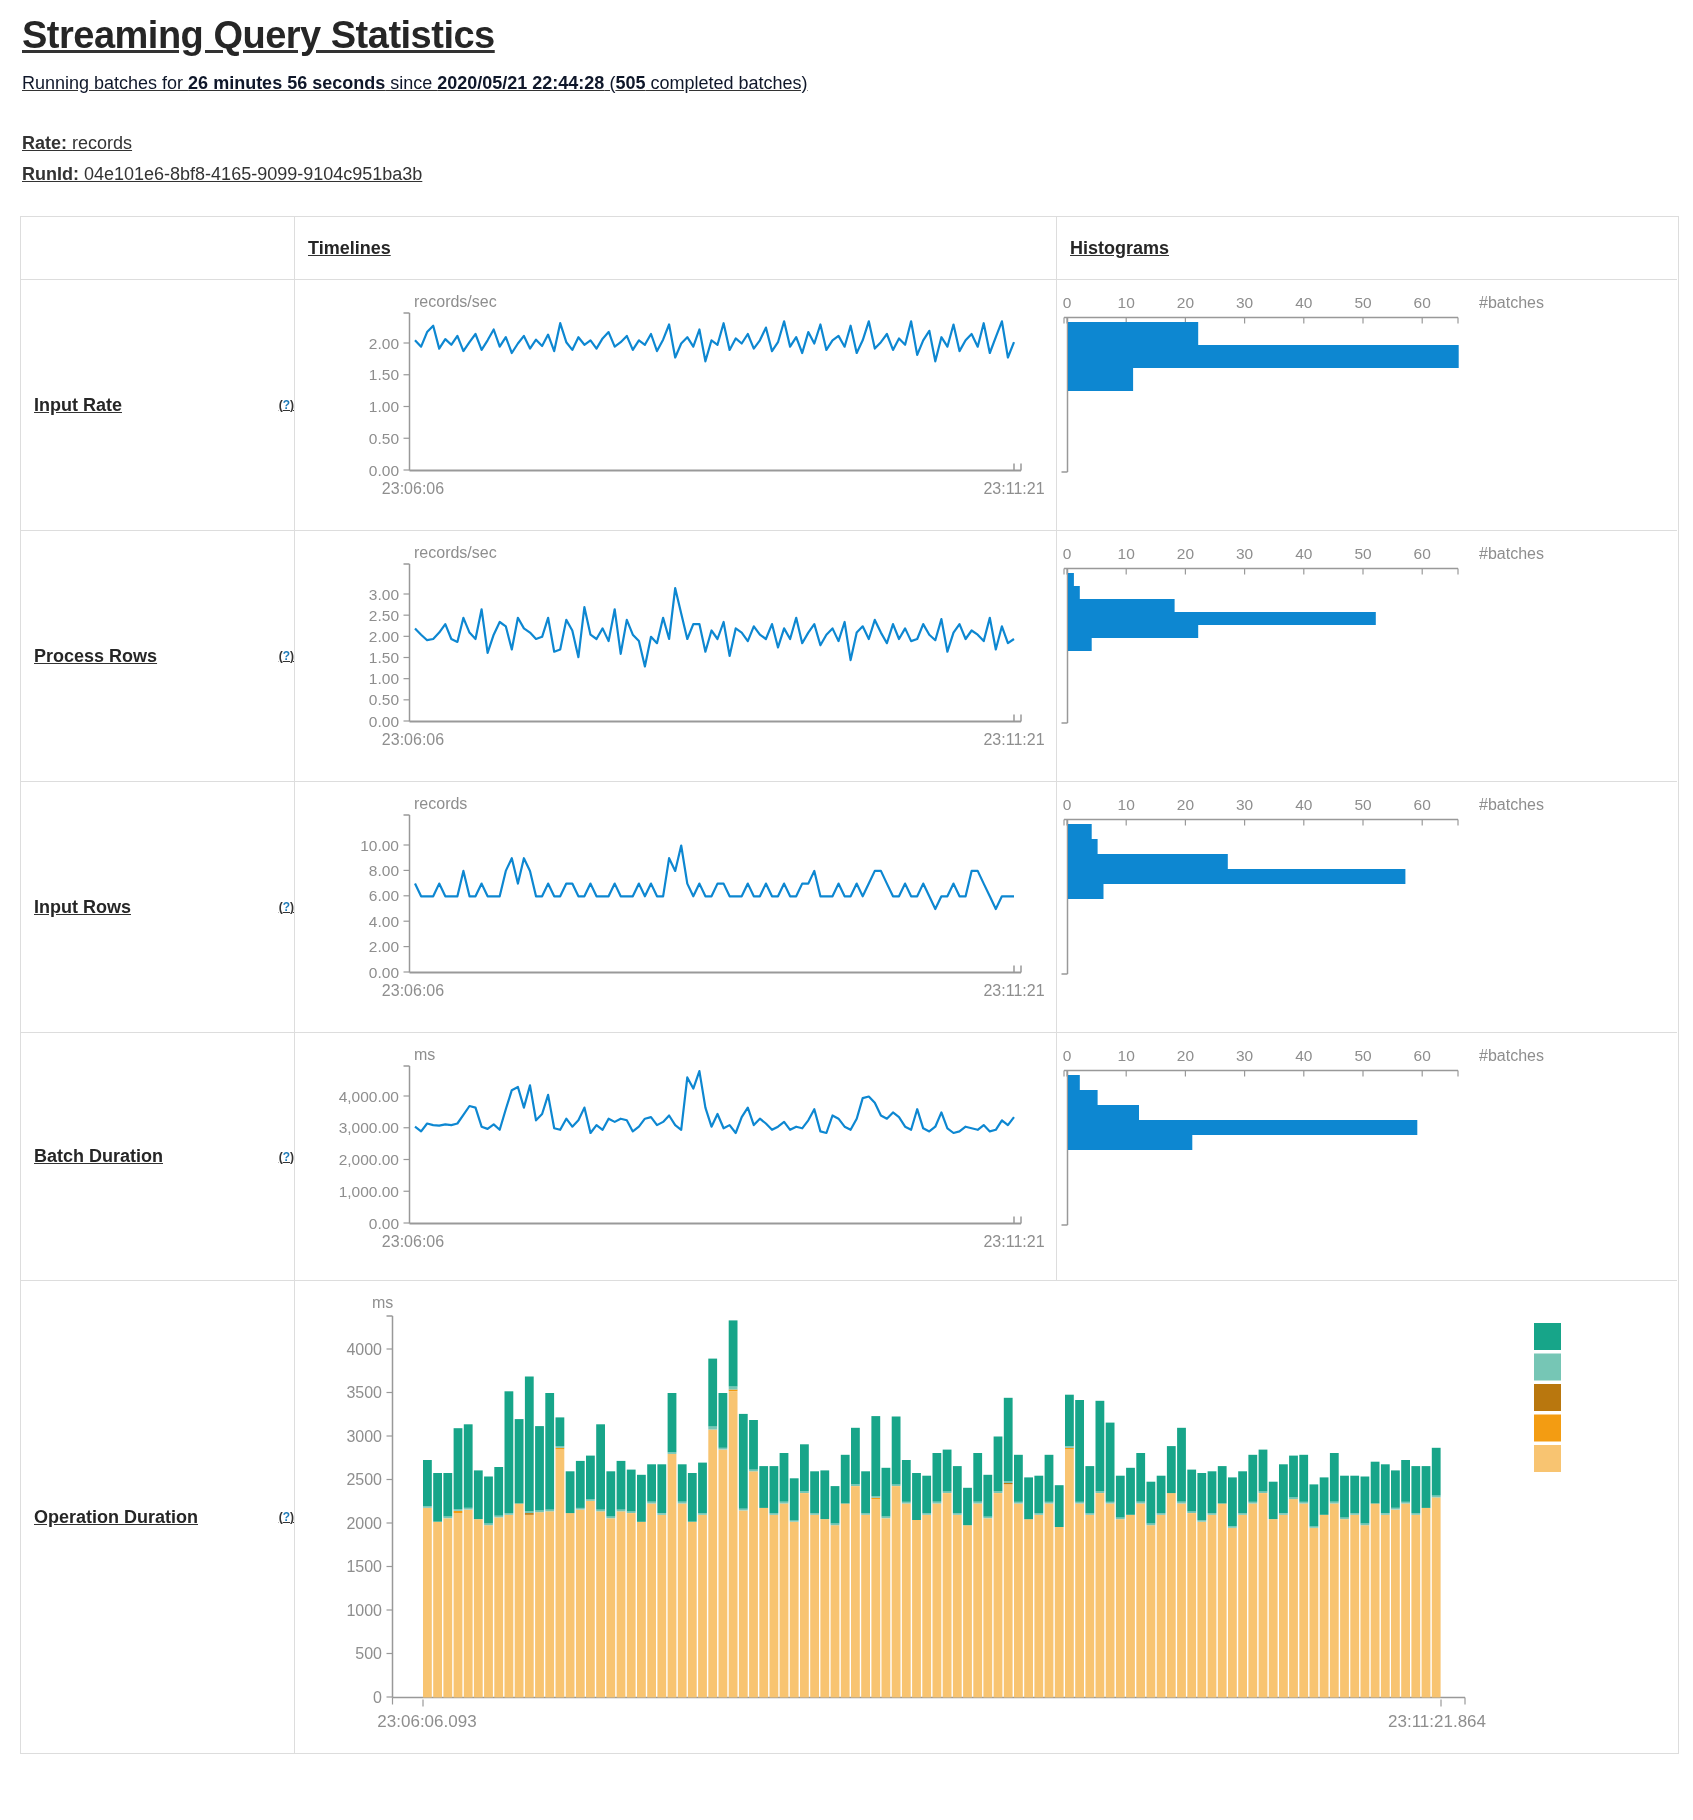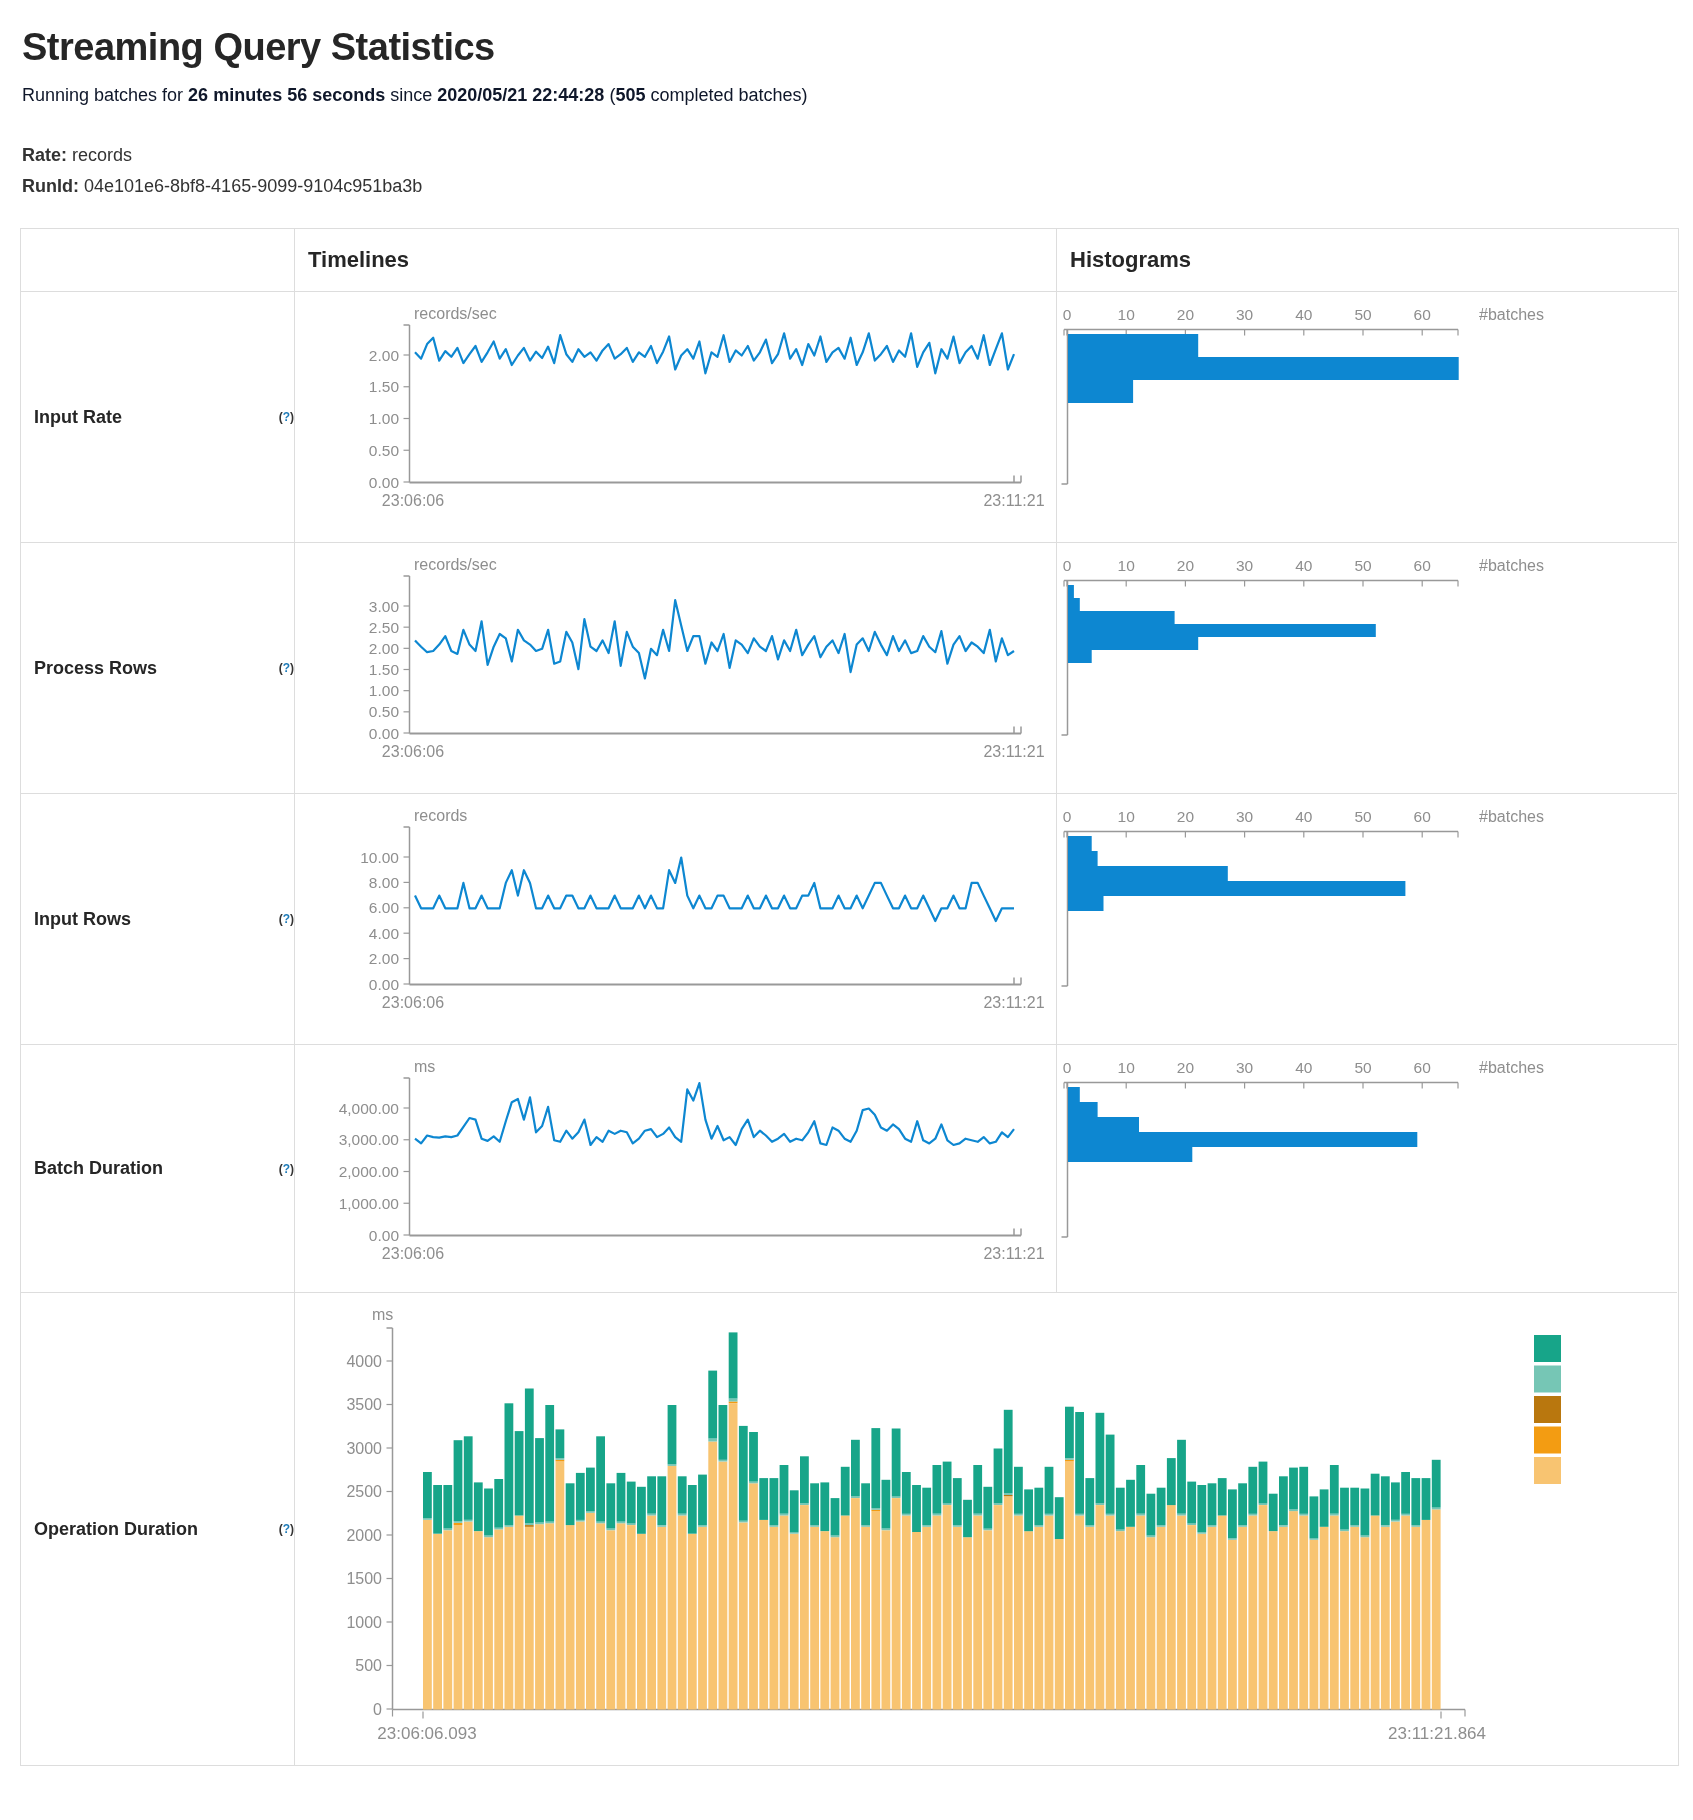--- a/index.html
+++ b/index.html
@@ -1,29 +1,29 @@
 <!DOCTYPE html>
 <html><head>
 <meta charset="utf-8">
 <style>
   html,body{margin:0;padding:0;background:#fff;}
   body{width:1693px;height:1820px;overflow:hidden;font-family:"Liberation Sans",sans-serif;color:#333;}
-  .page{padding:26px 0 0 22px;}
+  .page{padding:14px 0 0 22px;text-decoration:underline;}
   .title{font-size:38px;font-weight:700;color:#262626;margin:0 0 16px 0;letter-spacing:-0.5px;}
   .subtitle{font-size:18px;color:#0f172a;margin:0 0 34px 0;}
   .subtitle b{font-weight:700;}
   .meta{font-size:18px;line-height:31px;margin:0;}
   .meta .lbl{font-weight:700;}
   .stats-table{margin:26px 0 0 -2px;width:1657px;border:1px solid #ddd;display:grid;
     grid-template-columns:274px 762px 620px;
     grid-template-rows:63px 251px 251px 251px 248px 472px;background:#fff;}
   .cell{box-sizing:border-box;background:#fff;}
   .bb{border-bottom:1px solid #ddd;}
   .br{border-right:1px solid #ddd;}
-  .hcell{display:flex;align-items:center;padding-left:13px;font-size:22px;font-weight:700;color:#262626;}
+  .hcell{display:flex;align-items:center;padding-left:13px;font-size:18px;font-weight:700;color:#262626;}
   .labelcell{display:flex;align-items:center;padding-left:13px;font-size:18px;font-weight:700;color:#262626;justify-content:space-between;}
   .labelcell sup{font-size:12px;font-weight:700;margin-left:4px;color:#333;}
   .labelcell sup .q{color:#1e7bb8;cursor:pointer;}
   .chartcell{position:relative;overflow:hidden;}
   .span2{grid-column:2 / 4;}
   svg{display:block;}
   svg text{font-family:"Liberation Sans",sans-serif;}
 </style>
 </head>
 <body>

